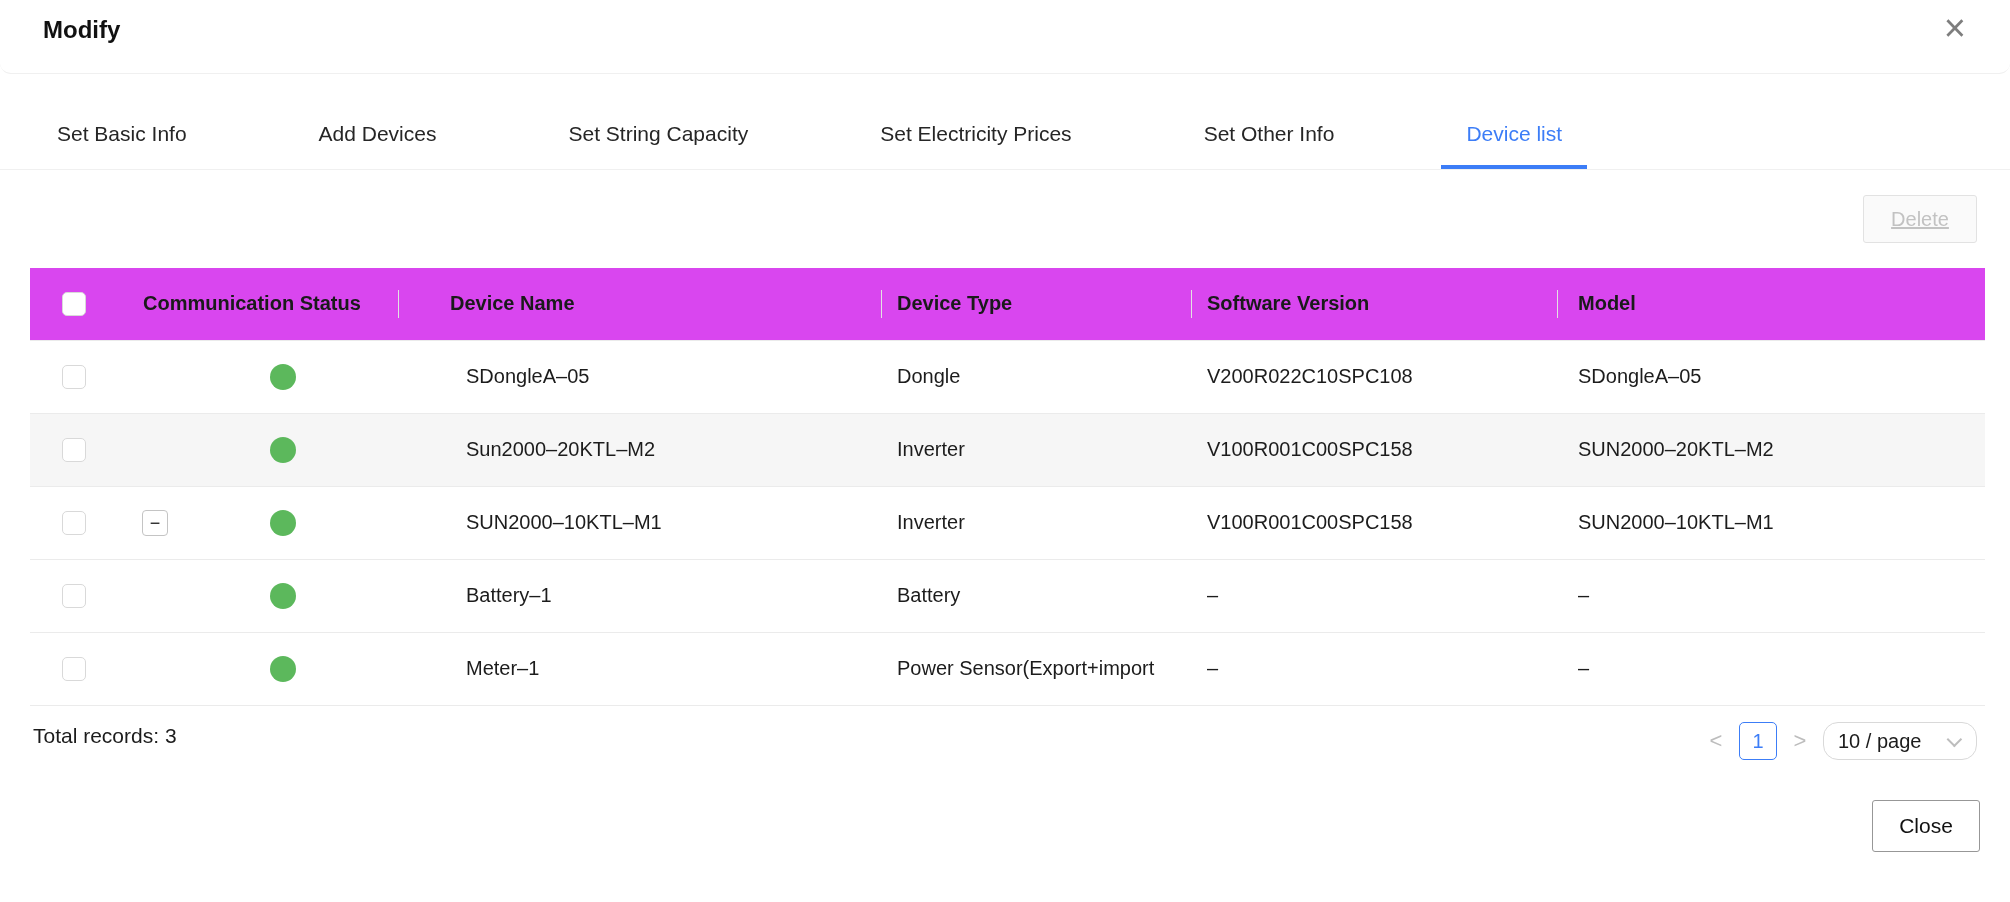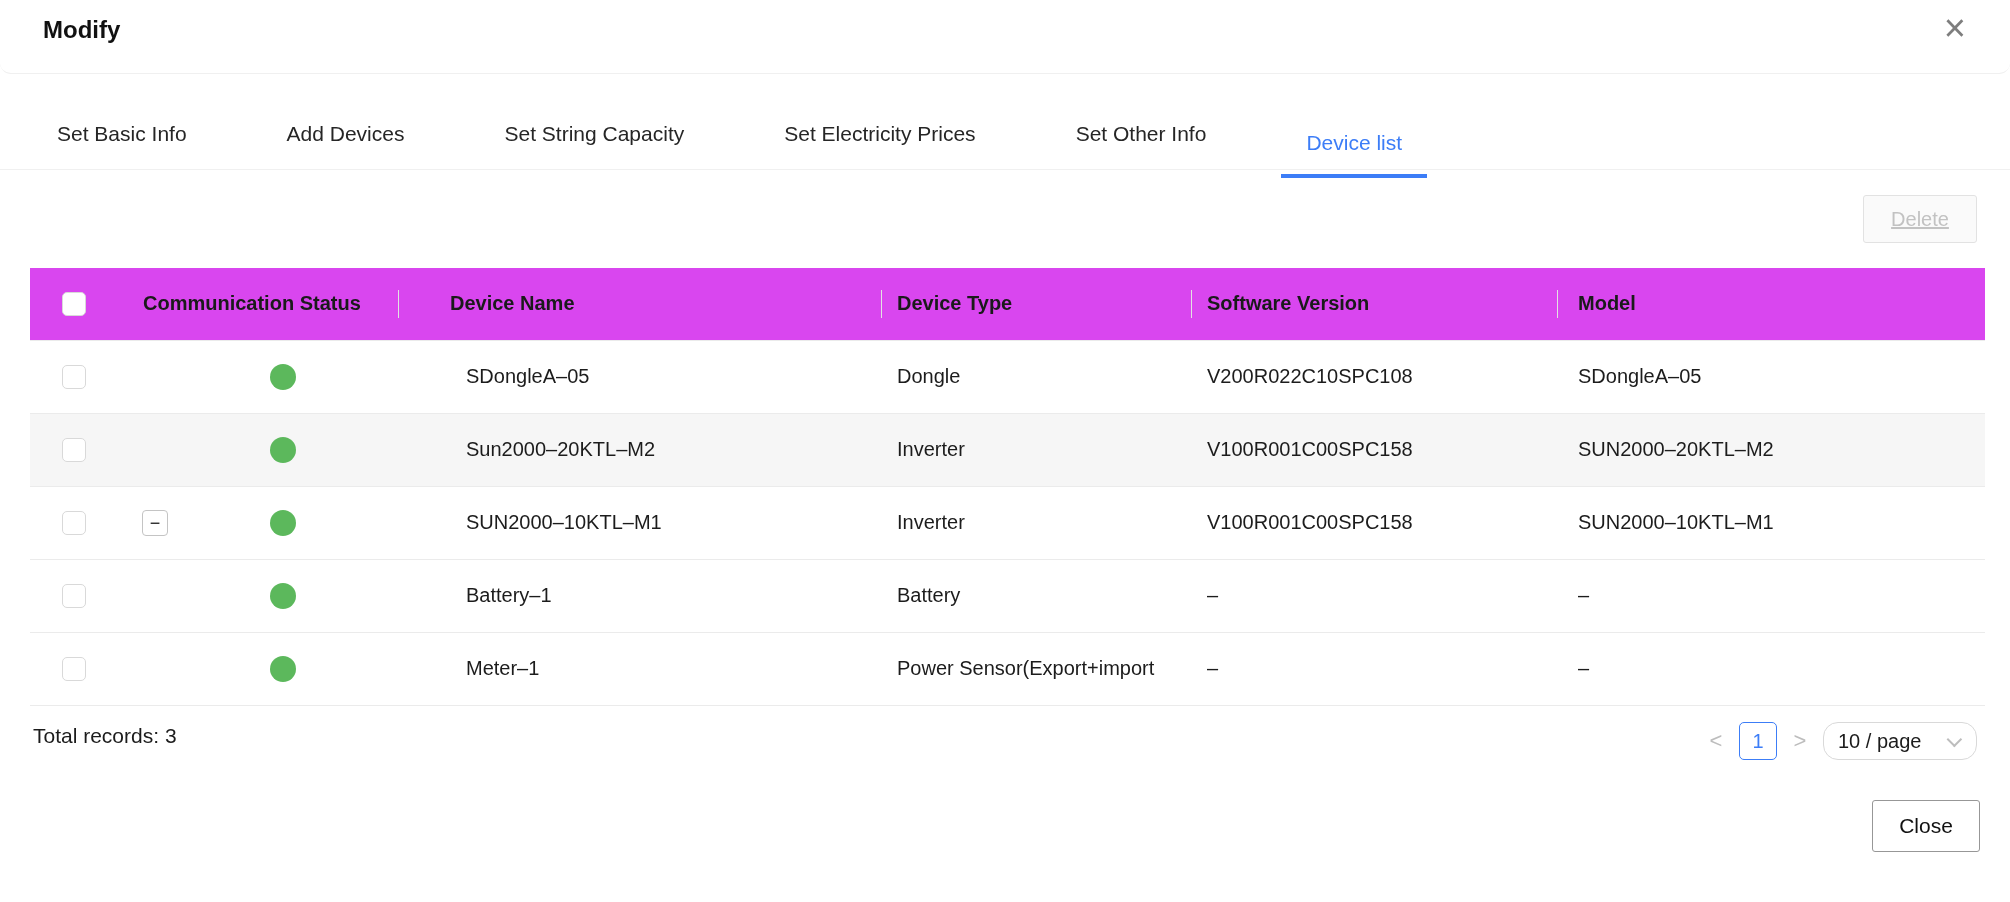--- a/index.html
+++ b/index.html
@@ -6,23 +6,23 @@
   html,body { background:#fff; }
   body { font-family:"Liberation Sans", sans-serif; color:#1c1c1c; }
   .screen { position:relative; width:2010px; height:902px; background:#fff; overflow:hidden; }
 
   
   .modal-header { position:absolute; top:0; left:0; width:2010px; height:74px; border-bottom:1px solid #f0f0f0;border-radius:11px; }
   .modal-title { position:absolute; left:43px; top:16px; font-size:24px; font-weight:700; color:#111; }
   .modal-close { position:absolute; right:44px; top:6px; font-size:38px; line-height:44px; color:#7e7e7e; cursor:pointer; font-weight:400; }
 
   
-  .tabs { position:absolute; top:75px; left:0; width:2010px; height:95px; border-bottom:1px solid #f0f0f0; display:flex; padding-left:32px; }
+  .tabs { position:absolute; top:75px; left:0; width:2010px; height:95px; border-bottom:1px solid #f0f0f0; display:flex; padding-left:32px;gap:32px; }
   .tab { position:relative; height:100%; padding:47px 25px 0 25px; margin-right:50px; font-size:21px; color:#262626; cursor:pointer; white-space:nowrap; }
-  .tab.active { color:#3c7df7;margin-top:9px; }
+  .tab.active { color:#3c7df7; }
   .tab.active::after { content:""; position:absolute; left:0; right:0; bottom:0; height:4px; background:#3c7df7; }
 
   
   .btn-delete { position:absolute; top:195px; right:33px; width:114px; height:48px; background:#fafafa; border:1px solid #e2e2e2; border-radius:3px; font-size:20px; color:#c2c2c2; text-align:center; line-height:46px; cursor:not-allowed;text-decoration:underline; }
 
   
   .table-wrap { position:absolute; top:268px; left:30px; width:1955px; }
   table { width:1955px; border-collapse:collapse; table-layout:fixed; }
   th, td { font-size:20px; text-align:left; vertical-align:middle; overflow:visible; white-space:nowrap; }
   thead tr { height:72px; background:#d946ef; }

